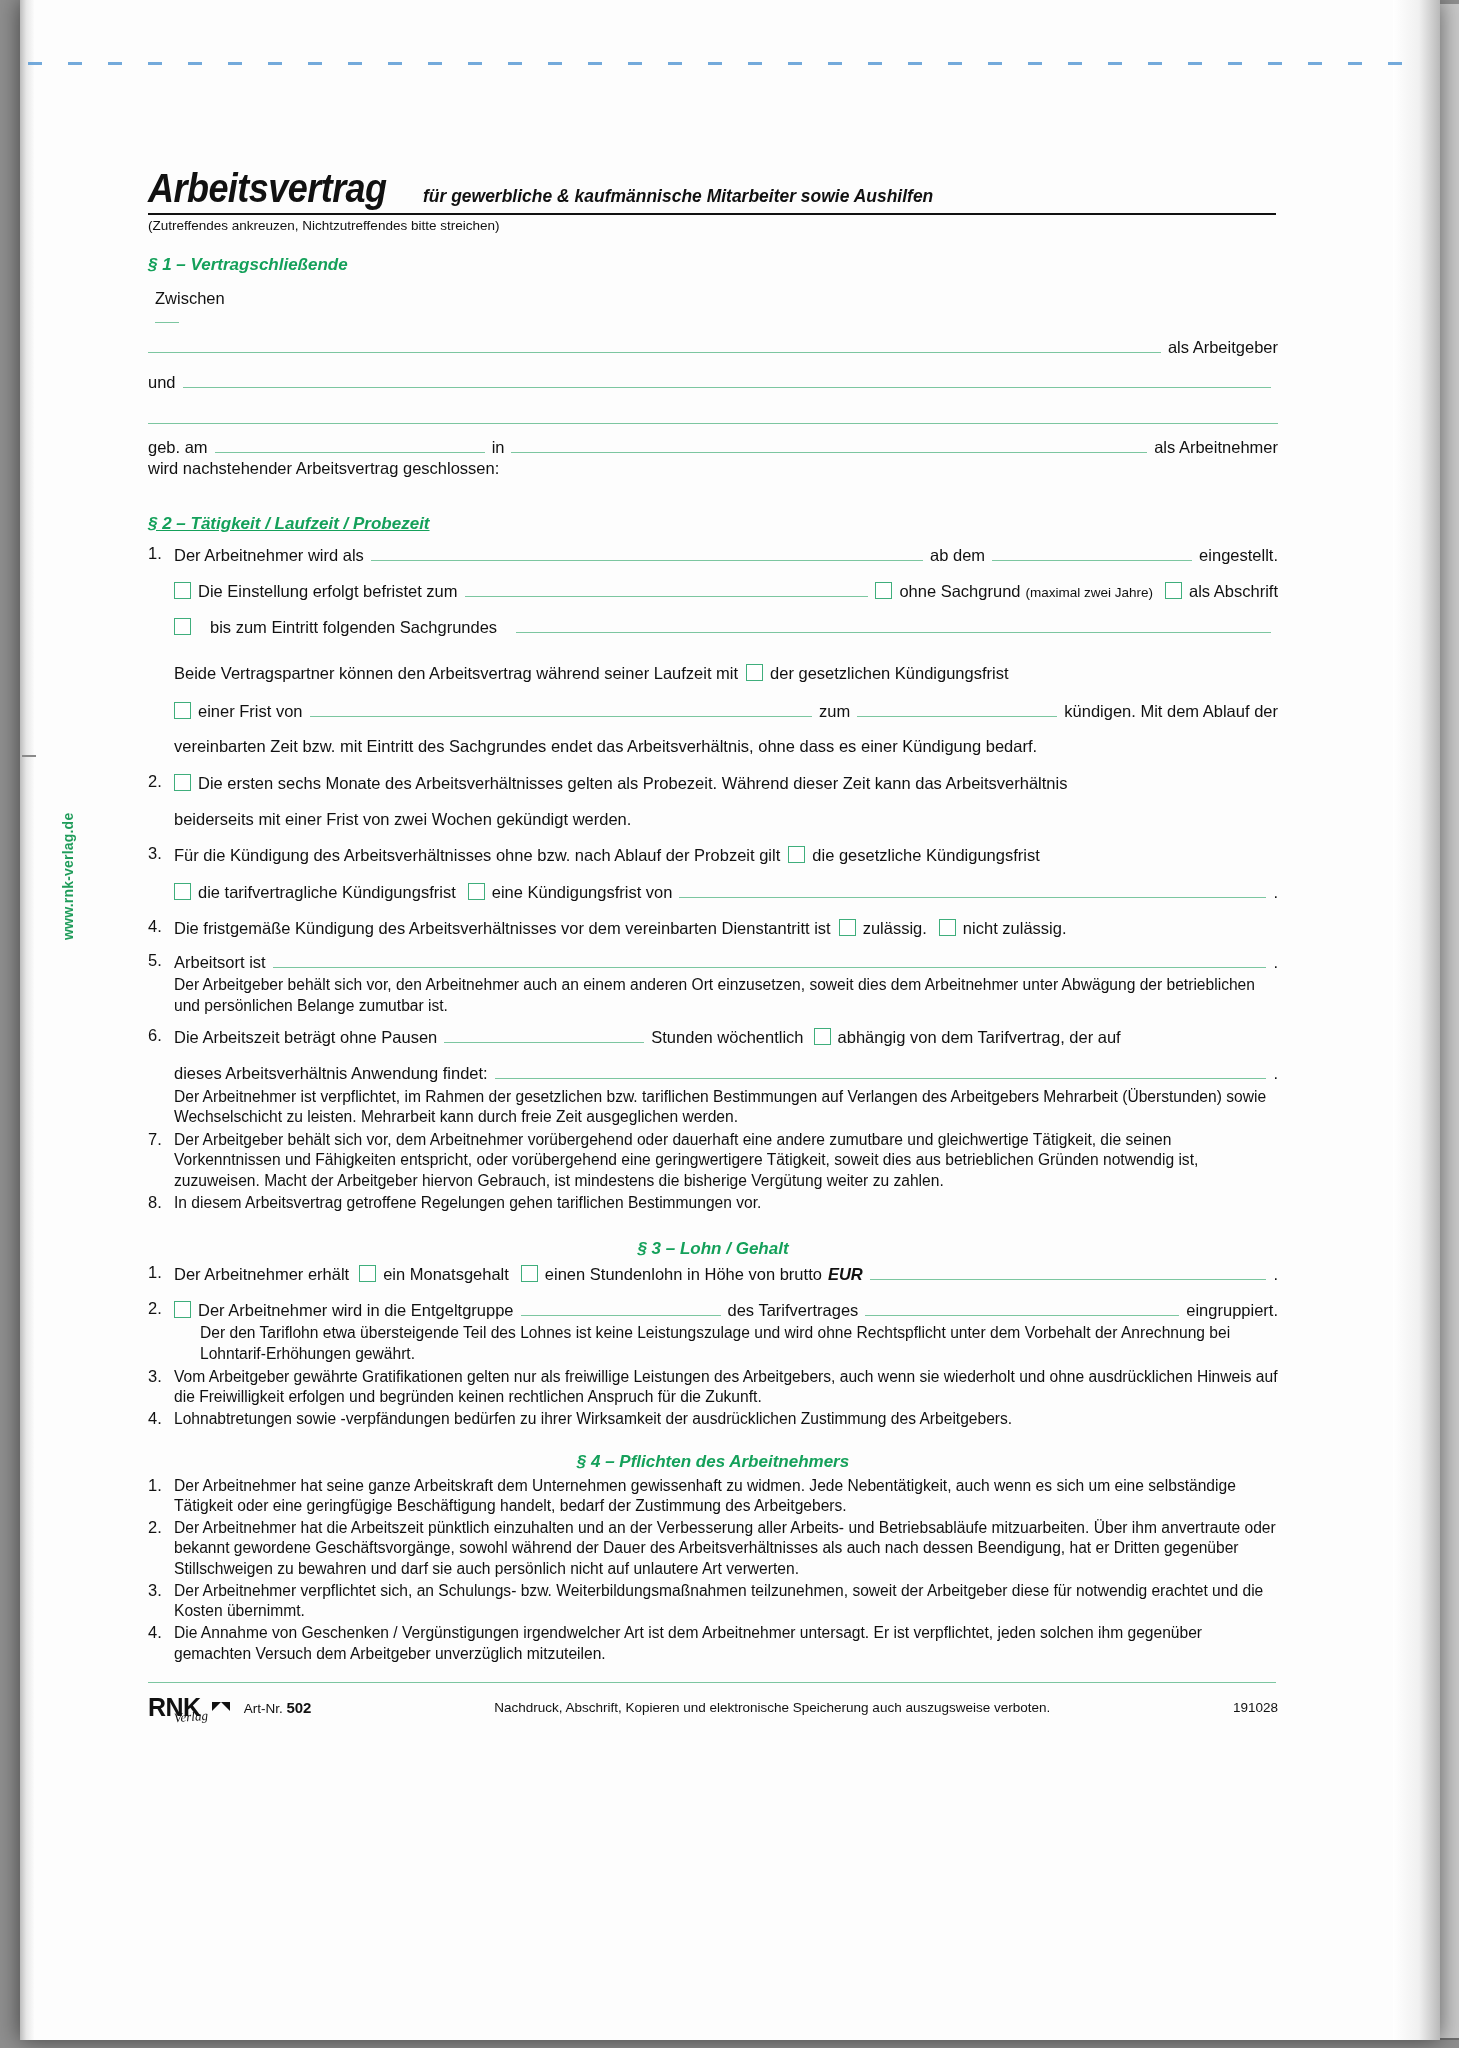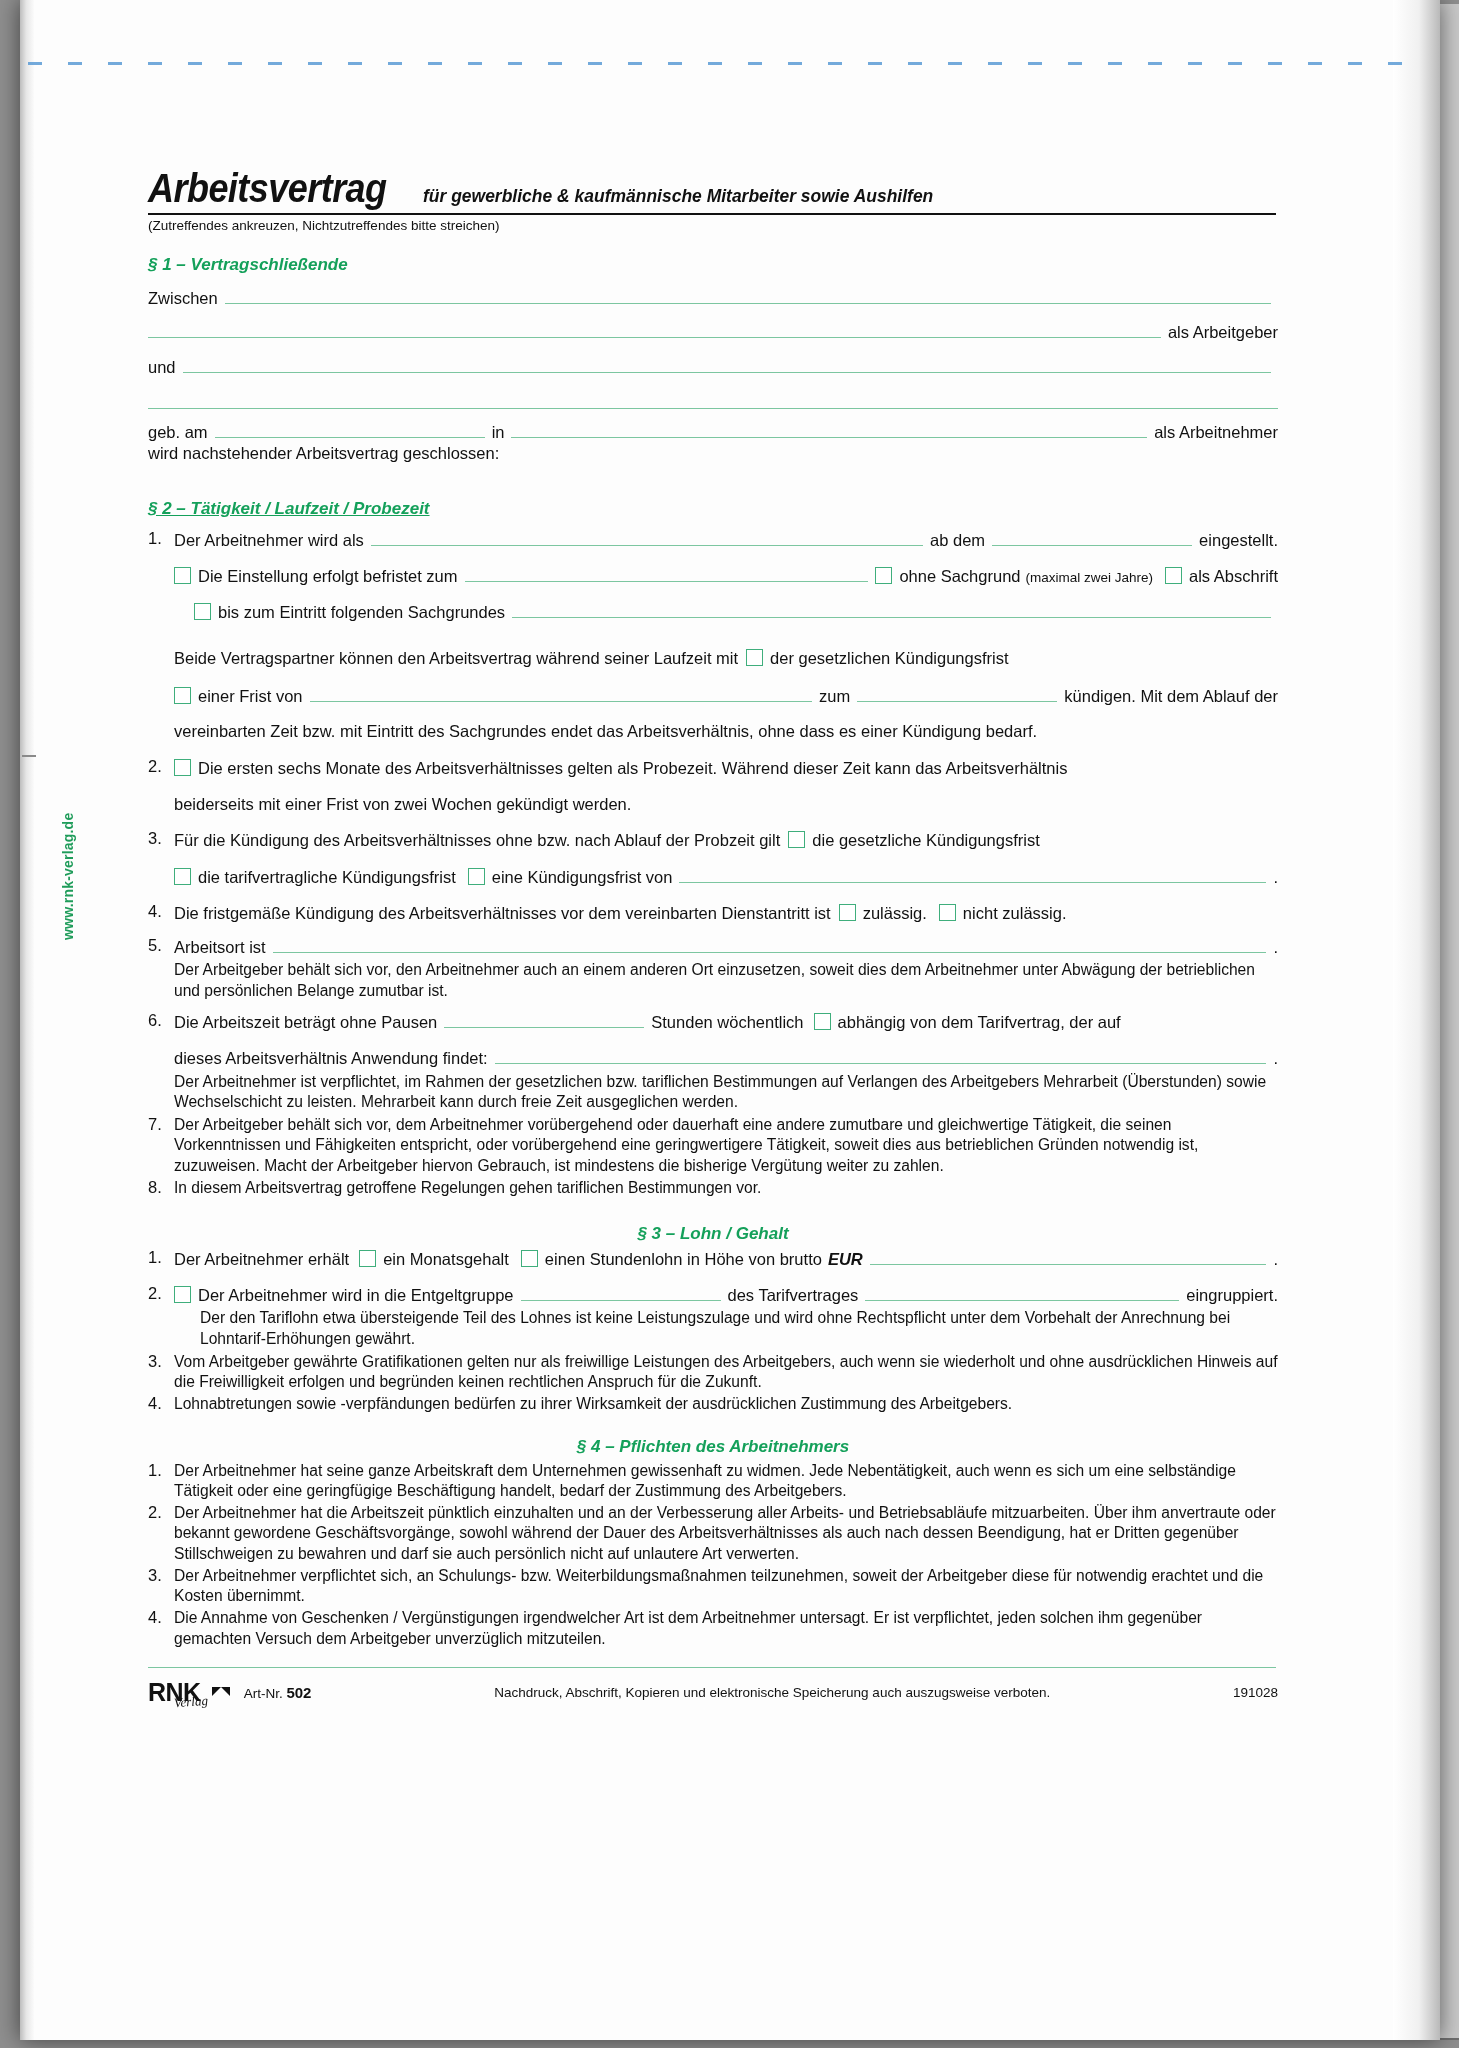--- a/index.html
+++ b/index.html
@@ -101,21 +101,21 @@
 
     <div class="title-row">
       <span class="title-main">Arbeitsvertrag</span>
       <span class="title-sub">für gewerbliche &amp; kaufmännische Mitarbeiter sowie Aushilfen</span>
     </div>
     <div class="title-rule"></div>
     <div class="title-note">(Zutreffendes ankreuzen, Nichtzutreffendes bitte streichen)</div>
 
     <div class="sec">§ 1 – Vertragschließende</div>
 
-    <div class="row" style="margin-top:14px;">
+    <div class="row" style="margin-top:14px;flex-direction:column;">
       <span>Zwischen</span>
       <span class="fill"></span>
     </div>
 
     <div class="row" style="margin-top:15px;text-align:center;">
       <span class="fill" style="margin-left:0;"></span>
       <span>als Arbeitgeber</span>
     </div>
 
     <div class="row" style="margin-top:16px;">
@@ -151,21 +151,21 @@
           <span class="cb"></span>
           <span>Die Einstellung erfolgt befristet zum</span>
           <span class="fill"></span>
           <span class="cb"></span>
           <span>ohne Sachgrund</span>
           <span class="t xs" style="margin-left:5px;">(maximal zwei Jahre)</span>
           <span class="cb" style="margin-left:12px;"></span>
           <span>als Abschrift</span>
         </span>
 
-        <span class="row" style="margin-top:14px;margin-left:20px;">
+        <span class="row" style="margin-top:14px;gap:12px;">
           <span class="cb"></span>
           <span>bis zum Eintritt folgenden Sachgrundes</span>
           <span class="fill"></span>
         </span>
 
         <span class="fullline" style="margin-top:20px;"></span>
 
         <span class="row" style="margin-top:24px;">
           <span>Beide Vertragspartner können den Arbeitsvertrag während seiner Laufzeit mit</span>
           <span class="cb" style="margin-left:8px;"></span>

